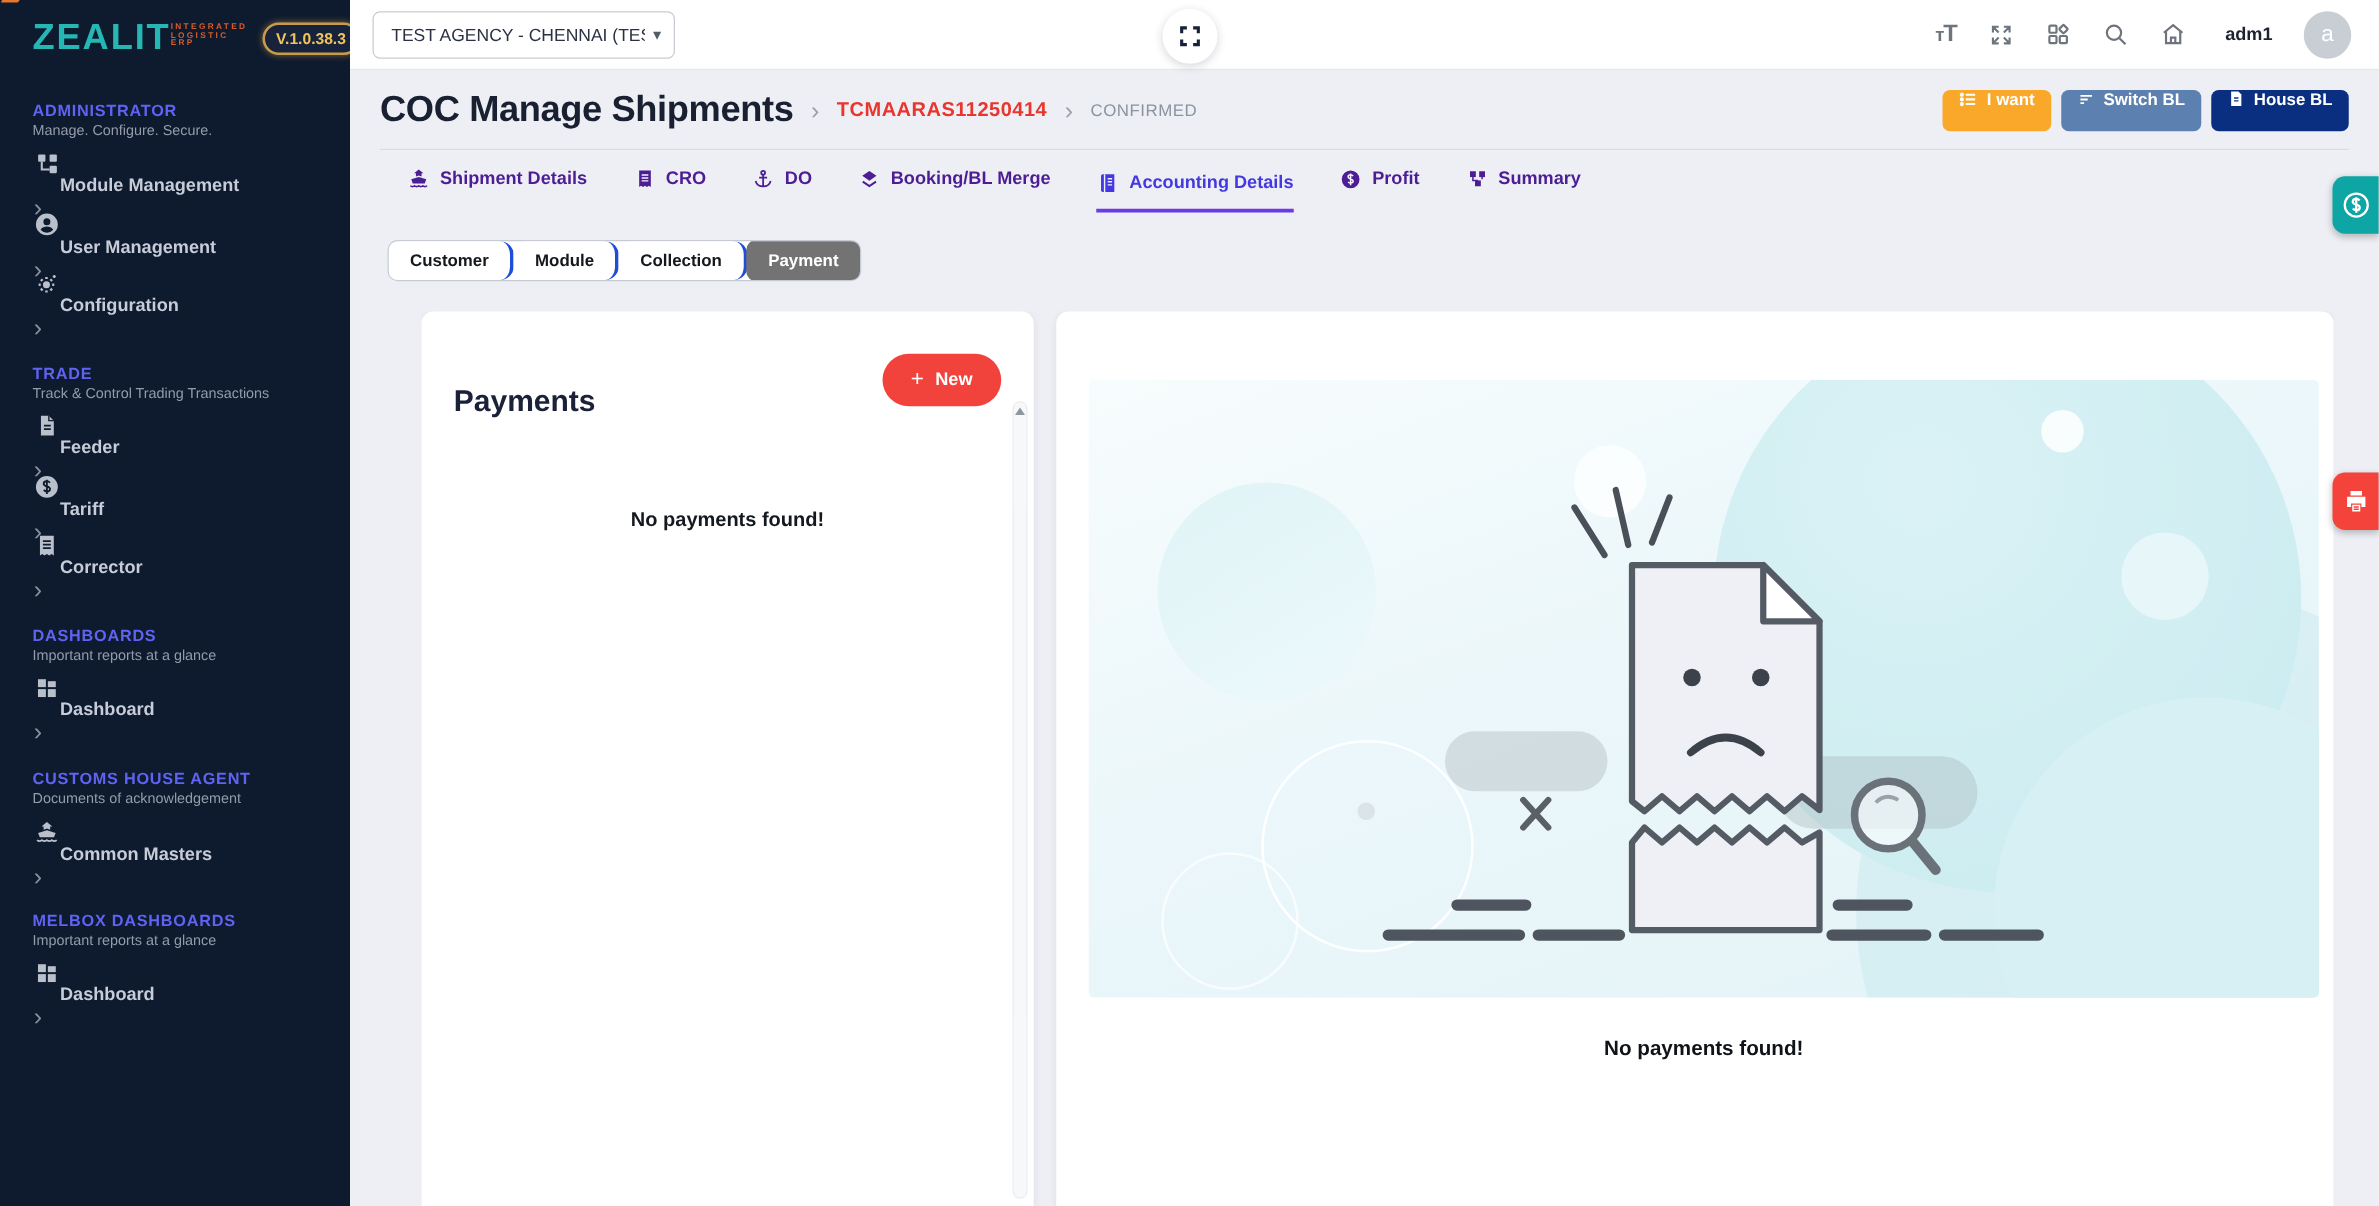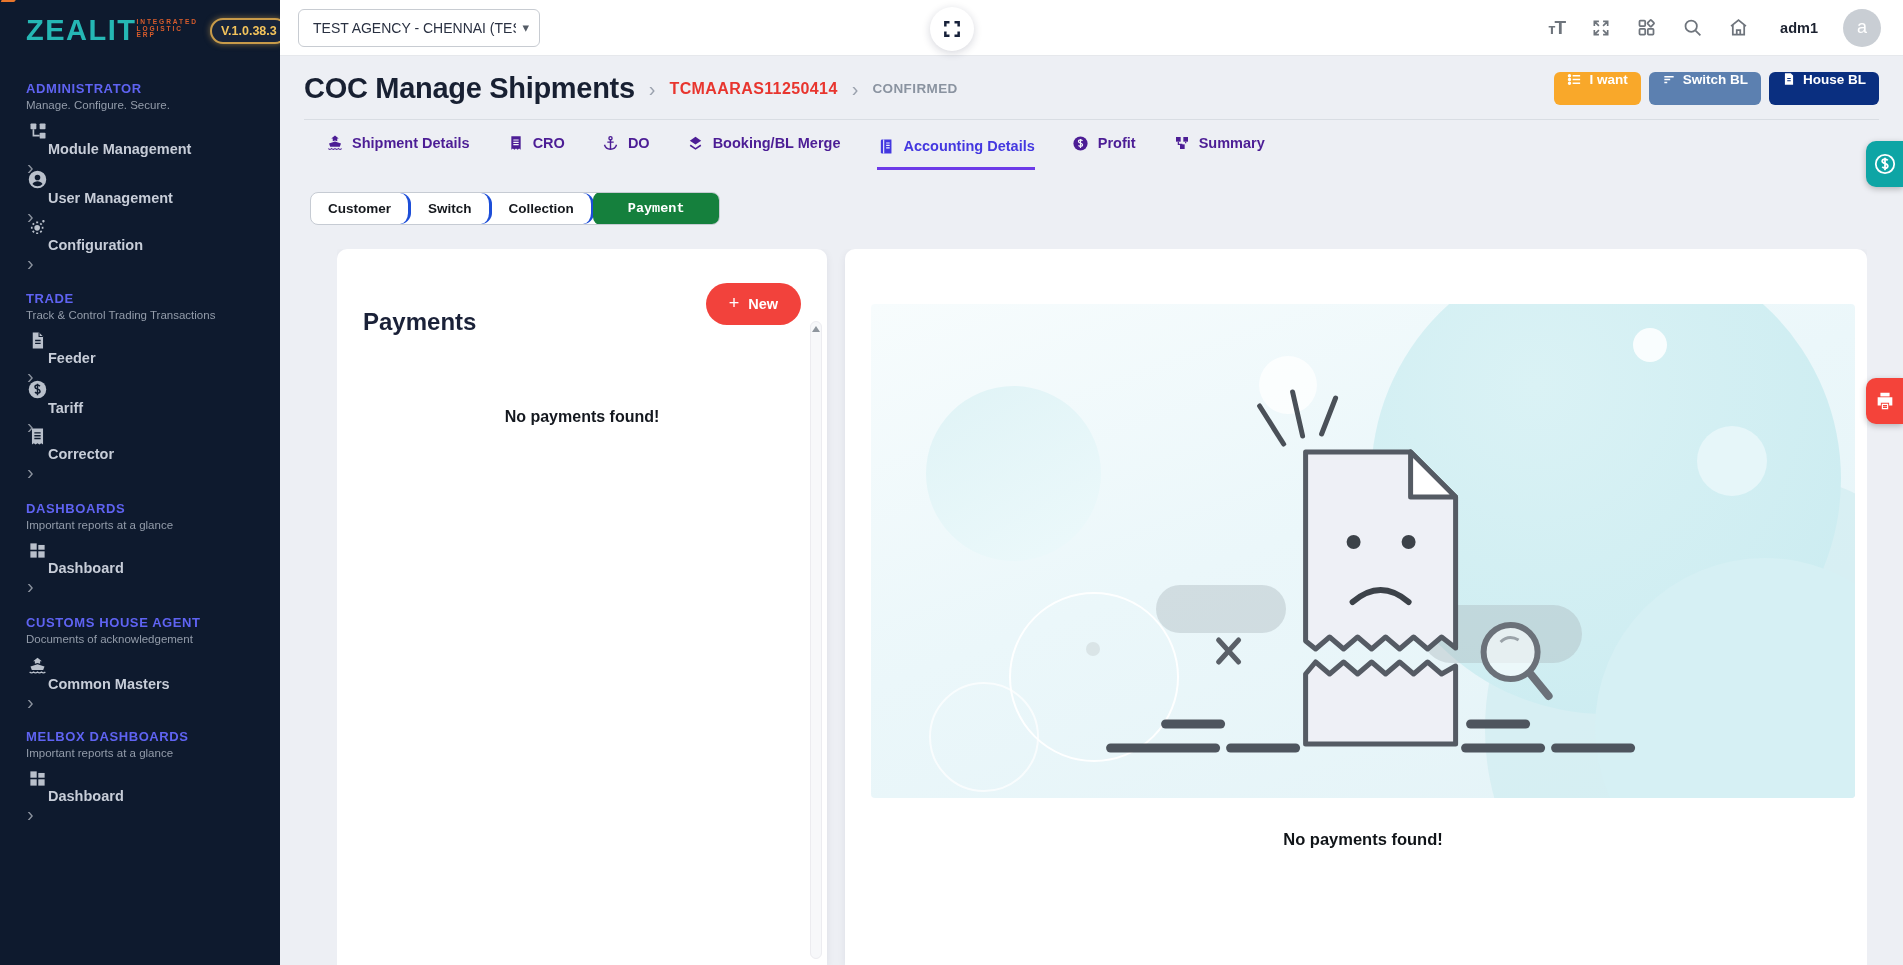--- a/index.html
+++ b/index.html
@@ -40,38 +40,38 @@
   .txt-size .bigT { font-size:19px; }
   .user-name { font-size:14.5px; font-weight:700; color:#1c2230; margin-left:6px; }
   .avatar { width:38px; height:38px; border-radius:50%; background:#c9ced4; color:#fff; display:flex; align-items:center; justify-content:center; font-size:18px; cursor:pointer; }
 
   .content { flex:1; padding:16px 24px 0 24px; display:flex; flex-direction:column; overflow:hidden; }
 
   .crumb-row { display:flex; align-items:center; }
   .page-title { font-size:29px; font-weight:800; color:#182032; letter-spacing:-.3px; }
   .crumb-sep { color:#9aa1ad; font-size:20px; margin:0 14px; line-height:1; }
   .crumb-code { color:#e8352e; font-size:16px; font-weight:700; letter-spacing:.4px; }
-  .crumb-status { color:#8a93a0; font-size:13.5px; font-weight:700; letter-spacing:.4px; }
+  .crumb-status { color:#8a93a0; font-size:13.5px; font-weight:400; letter-spacing:.4px; }
   .actions { margin-left:auto; display:flex; gap:8px; }
   .btn { height:33px; border:none; border-radius:6px; color:#fff; font-size:13.5px; font-weight:700; display:flex; align-items:flex-start; gap:7px; padding:0 13px; cursor:pointer; font-family:inherit; }
   .btn-iwant { background:#f9a82a; }
   .btn-switch { background:#5c80b0; }
   .btn-house { background:#0a2f80; }
 
   .divider { border-top:1px solid #d9dde3; margin-top:14px; }
 
   .tabs { display:flex; gap:37px; padding:14px 0 0 22px; align-items:flex-end; }
   .tab { display:flex; align-items:center; gap:8px; font-size:14.5px; font-weight:700; color:#4c1d95; padding-bottom:15px; cursor:pointer; border-bottom:3px solid transparent; }
   .tab .tab-ic { width:18px; height:18px; display:flex; align-items:center; justify-content:center; }
   .tab.active { color:#4438e0; border-bottom:3px solid #6d3ae8; padding-bottom:12px; }
 
   .subtabs { margin:22px 0 0 6px; display:inline-flex; align-self:flex-start; border:1px solid #c6cbd3; border-radius:8px; background:#fff; overflow:hidden; }
   .subtab { padding:8px 17px; font-size:13.5px; font-weight:700; color:#15181d; background:#fff; border-right:3px solid #1d4ed8; cursor:pointer;border-radius:11px; }
   .subtab:last-child { border-right:none; }
-  .subtab.active { background:#15803d; color:#fff; border-radius:8px; margin:-1px; padding:9px 35px;font-family:Liberation Mono, monospace; }
+  .subtab.active { background:#737373; color:#fff; border-radius:8px; margin:-1px; padding:9px 18px; }
 
   .panels { flex:1; display:flex; gap:18px; margin:24px 12px 0 33px; overflow:hidden; }
   .panel { background:#fff; border-radius:10px 10px 0 0; box-shadow:0 2px 8px rgba(25,35,60,.07); }
   .panel-left { width:490px; min-width:490px; position:relative; padding:22px 26px; }
   .pl-head { display:flex; align-items:center; justify-content:space-between; }
   .pl-title { font-size:24px; font-weight:800; color:#1a2138;margin-top:37px; }
   .btn-new { background:#f2423c; color:#fff; border:none; border-radius:21px; height:42px; padding:0 23px; font-size:14.5px; font-weight:700; display:flex; align-items:center; gap:9px; cursor:pointer; font-family:inherit; }
   .btn-new .plus { font-size:18px; font-weight:400; }
   .pl-empty { margin-top:72px; text-align:center; font-size:16px; font-weight:700; color:#14181f; }
   .pl-scrollbar { position:absolute; top:72px; right:5px; bottom:6px; width:12px; background:#f7f8fa; border:1px solid #ececf0; border-radius:6px; display:flex; justify-content:center; padding-top:4px; cursor:pointer; }
@@ -399,21 +399,21 @@
                 <rect x="9" y="14" width="7" height="7"></rect>
                 <path d="M6.5 10v4h6M17.5 10v2.5" fill="none" stroke="currentColor" stroke-width="1.8"></path>
               </svg>
           </span>
           <span>Summary</span>
         </div>
       </div>
 
       <div class="subtabs">
         <div class="subtab">Customer</div>
-        <div class="subtab">Switch</div>
+        <div class="subtab">Module</div>
         <div class="subtab">Collection</div>
         <div class="subtab active">Payment</div>
       </div>
 
       <div class="panels">
 
         <section class="panel panel-left">
           <div class="pl-head">
             <span class="pl-title">Payments</span>
             <button class="btn-new">

